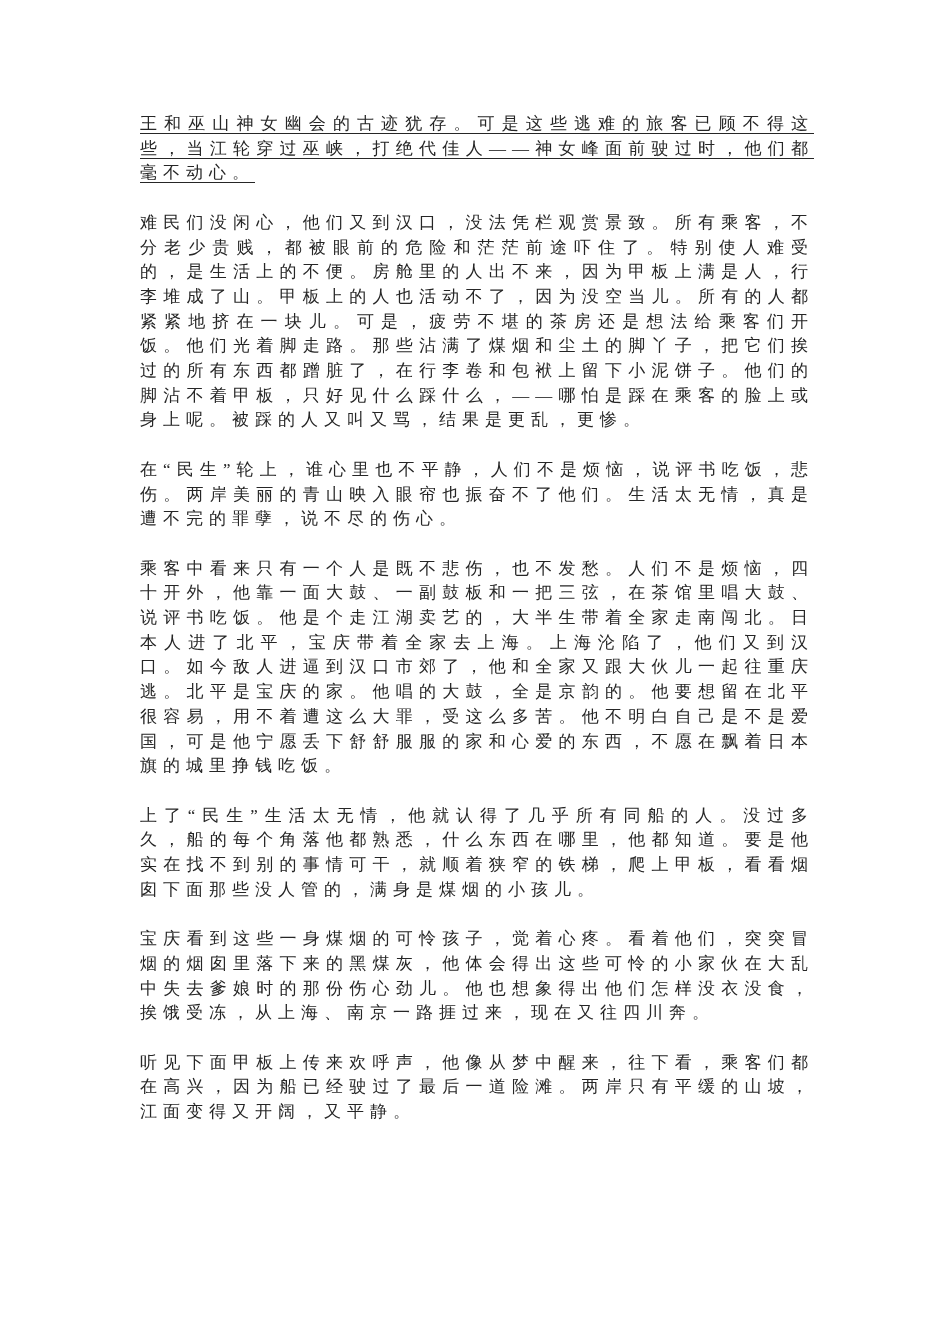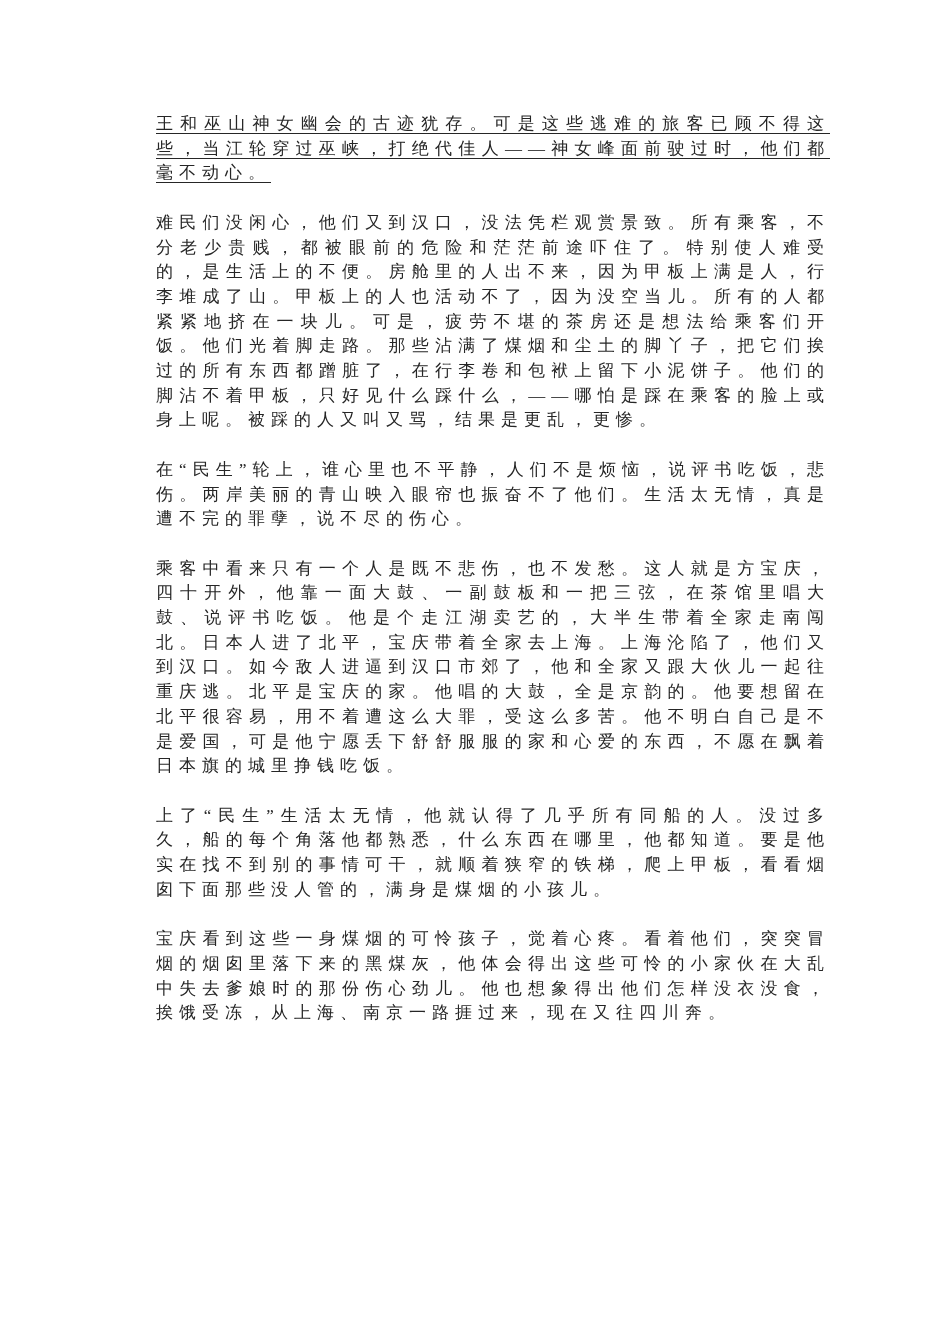--- a/index.html
+++ b/index.html
@@ -8,21 +8,21 @@
     background: #ffffff;
   }
   body {
     width: 945px;
     height: 1336px;
     position: relative;
     font-family: "Liberation Serif", "DejaVu Serif", serif;
   }
   .page {
     position: absolute;
-    left: 16px;
+    left: 0;
     top: 0;
     width: 790px;
     height: 1336px;
     background: #ffffff;
   }
   .content {
     position: absolute;
     left: 140px;
     top: 112px;
     width: 674px;
@@ -45,18 +45,19 @@
   }
 </style>
 </head>
 <body>
 
 <div class="page">
   <div class="content">
     <p class="underlined">王和巫山神女幽会的古迹犹存。可是这些逃难的旅客已顾不得这些，当江轮穿过巫峡，打绝代佳人——神女峰面前驶过时，他们都毫不动心。</p>
     <p>难民们没闲心，他们又到汉口，没法凭栏观赏景致。所有乘客，不分老少贵贱，都被眼前的危险和茫茫前途吓住了。特别使人难受的，是生活上的不便。房舱里的人出不来，因为甲板上满是人，行李堆成了山。甲板上的人也活动不了，因为没空当儿。所有的人都紧紧地挤在一块儿。可是，疲劳不堪的茶房还是想法给乘客们开饭。他们光着脚走路。那些沾满了煤烟和尘土的脚丫子，把它们挨过的所有东西都蹭脏了，在行李卷和包袱上留下小泥饼子。他们的脚沾不着甲板，只好见什么踩什么，——哪怕是踩在乘客的脸上或身上呢。被踩的人又叫又骂，结果是更乱，更惨。</p>
     <p>在“民生”轮上，谁心里也不平静，人们不是烦恼，说评书吃饭，悲伤。两岸美丽的青山映入眼帘也振奋不了他们。生活太无情，真是遭不完的罪孽，说不尽的伤心。</p>
-    <p>乘客中看来只有一个人是既不悲伤，也不发愁。这人就是方宝庆，四十开外，他靠一面大鼓、一副鼓板和一把三弦，在茶馆里唱大鼓、说评书吃饭。他是个走江湖卖艺的，大半生带着全家走南闯北。日本人进了北平，宝庆带着全家去上海。上海沦陷了，他们又到汉口。如今敌人进逼到汉口市郊了，他和全家又跟大伙儿一起往重庆逃。北平是宝庆的家。他唱的大鼓，全是京韵的。他要想留在北平很容易，用不着遭这么大罪，受这么多苦。他不明白自己是不是爱国，可是他宁愿丢下舒舒服服的家和心爱的东西，不愿在飘着日本旗的城里挣钱吃饭。</p>
+    <p>乘客中看来只有一个人是既不悲伤，也不发愁。人们不是烦恼，四十开外，他靠一面大鼓、一副鼓板和一把三弦，在茶馆里唱大鼓、说评书吃饭。他是个走江湖卖艺的，大半生带着全家走南闯北。日本人进了北平，宝庆带着全家去上海。上海沦陷了，他们又到汉口。如今敌人进逼到汉口市郊了，他和全家又跟大伙儿一起往重庆逃。北平是宝庆的家。他唱的大鼓，全是京韵的。他要想留在北平很容易，用不着遭这么大罪，受这么多苦。他不明白自己是不是爱国，可是他宁愿丢下舒舒服服的家和心爱的东西，不愿在飘着日本旗的城里挣钱吃饭。</p>
     <p>上了“民生”生活太无情，他就认得了几乎所有同船的人。没过多久，船的每个角落他都熟悉，什么东西在哪里，他都知道。要是他实在找不到别的事情可干，就顺着狭窄的铁梯，爬上甲板，看看烟囱下面那些没人管的，满身是煤烟的小孩儿。</p>
     <p>宝庆看到这些一身煤烟的可怜孩子，觉着心疼。看着他们，突突冒烟的烟囱里落下来的黑煤灰，他体会得出这些可怜的小家伙在大乱中失去爹娘时的那份伤心劲儿。他也想象得出他们怎样没衣没食，挨饿受冻，从上海、南京一路捱过来，现在又往四川奔。</p>
+    <p>听见下面甲板上传来欢呼声，他像从梦中醒来，往下看，乘客们都在高兴，因为船已经驶过了最后一道险滩。两岸只有平缓的山坡，江面变得又开阔，又平静。</p>
 
   </div>
 </div>
 
 </body></html>

